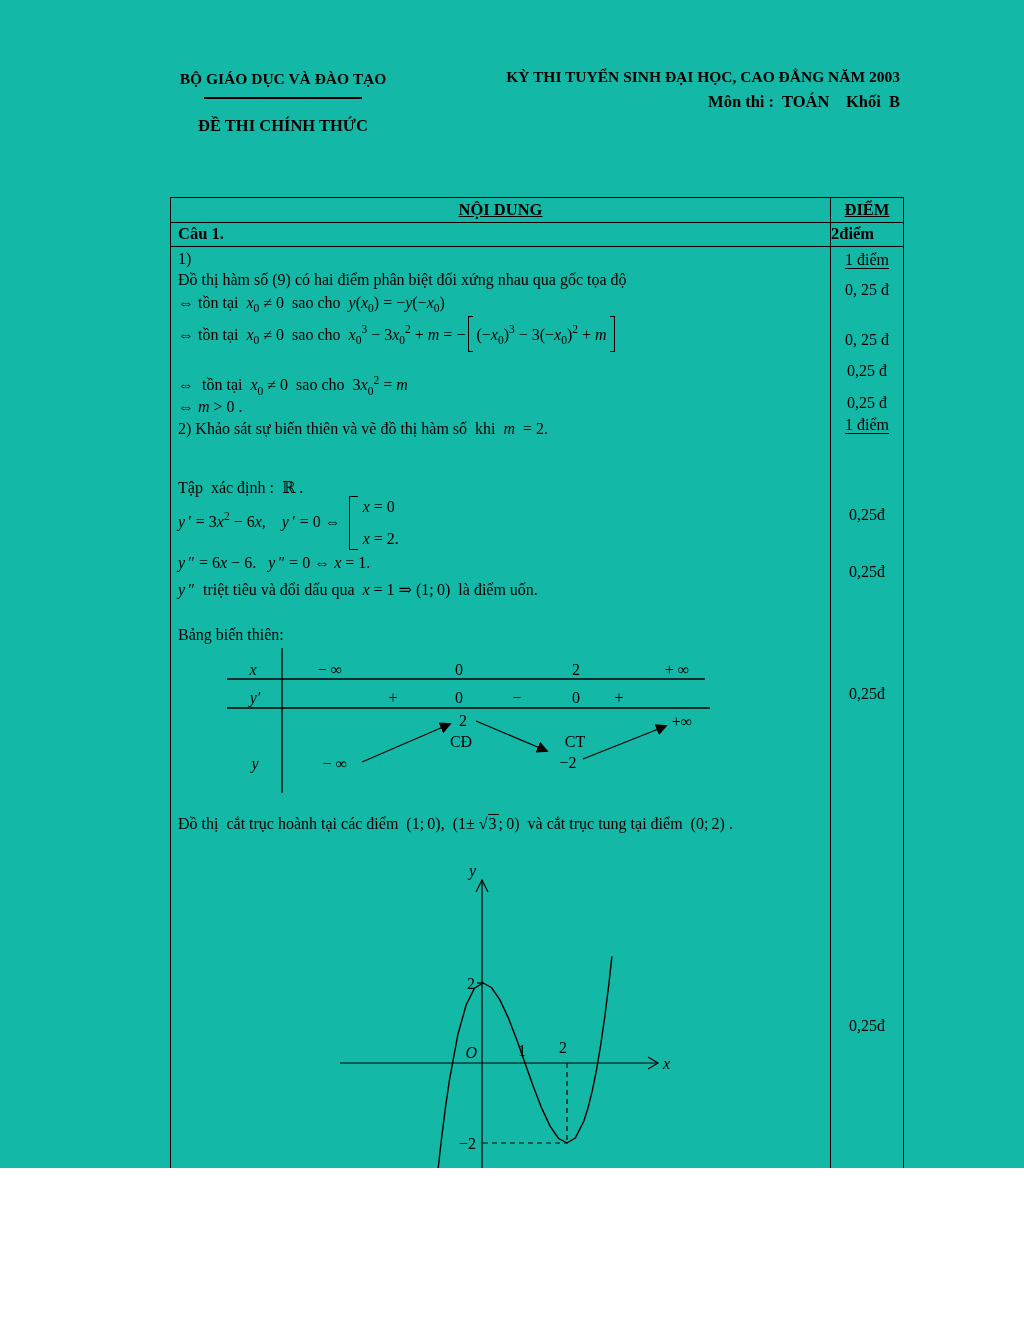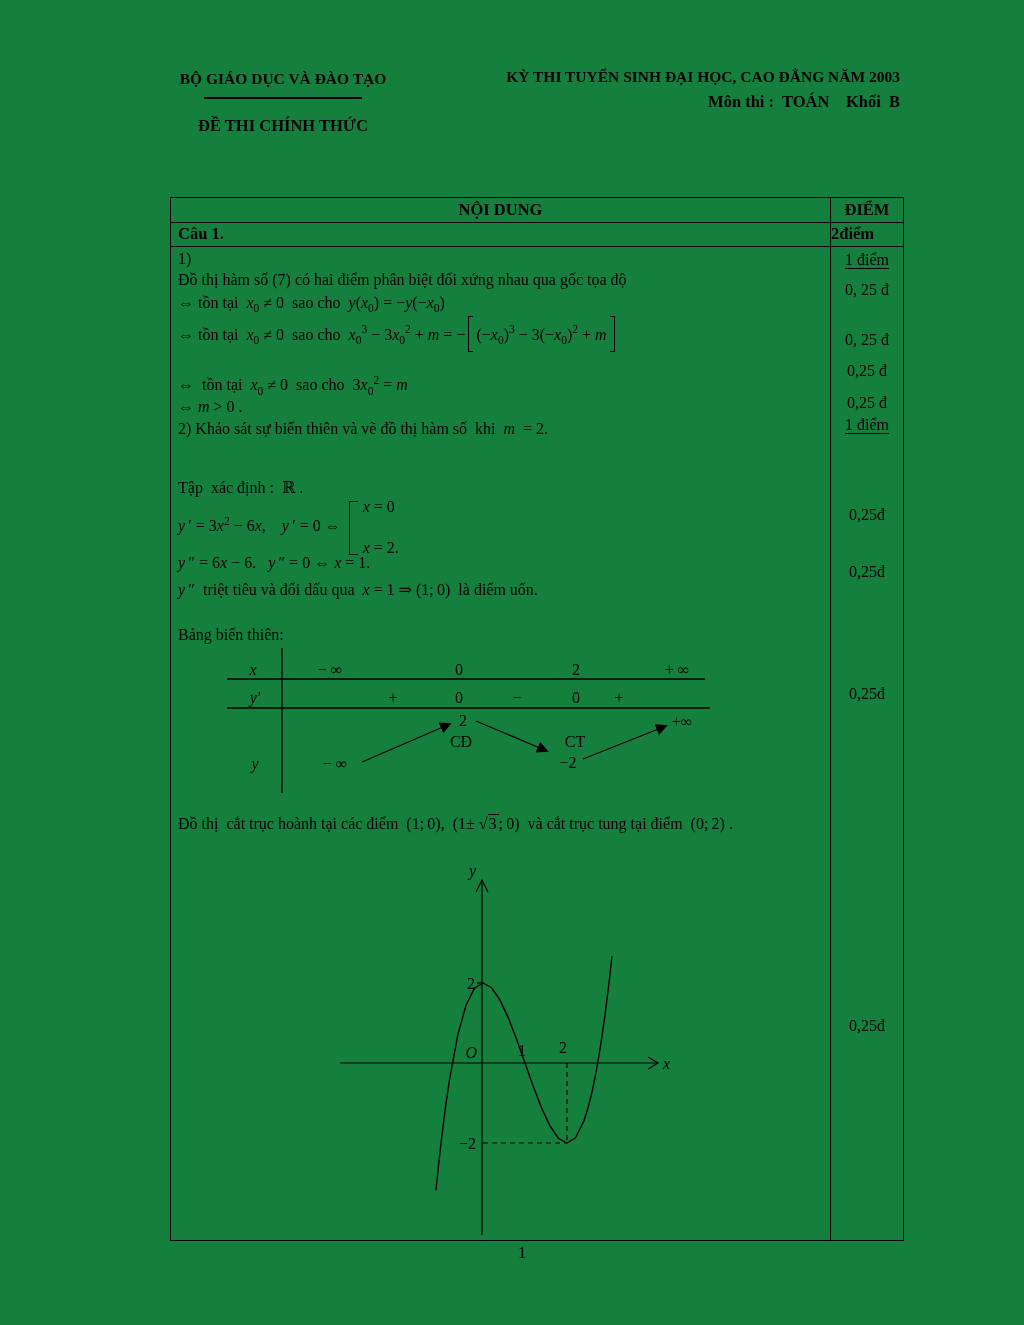--- a/index.html
+++ b/index.html
@@ -1,53 +1,53 @@
 <!DOCTYPE html>
 <html><head>
 <meta charset="utf-8">
 <style>
   * { box-sizing: border-box; margin: 0; padding: 0; }
   html,body { background:#fff; }
   .page {
-    position: relative; width: 1024px; height: 1325px; background: #15803d;
+    position: relative; width: 1024px; height: 1168px; background: #14b8a6;
     font-family: "Liberation Serif", "DejaVu Serif", serif;
     color: #000; font-size: 16px; overflow: hidden;
   }
   
   .hdr-left { position:absolute; left:168px; top:70px; width:230px; text-align:center; font-weight:bold; }
   .hdr-left .ministry { font-size:15.5px; white-space:nowrap; }
   .hdr-left .hrule { width:158px; border-top:2px solid #000; margin:9px auto 0; height:0; }
   .hdr-left .exam-type { margin-top:17px; font-size:16.5px; white-space:nowrap; }
   .hdr-right { position:absolute; left:436px; top:68px; width:464px; text-align:right; font-weight:bold; }
   .hdr-right .exam-title { font-size:15.5px; white-space:nowrap; }
   .hdr-right .doc-title { font-size:19.5px; margin-top:6px; letter-spacing:.3px; }
   .hdr-right .subject-line { font-size:16.5px; margin-top:6px; }
   
   .answer-table { position:absolute; left:170px; top:197px; width:734px; height:1044px;
     border:1.6px solid #000; display:flex; flex-direction:column; }
   .trow { display:flex; }
-  .trow.hdr { height:25px; border-bottom:1.5px solid #000; font-weight:bold; }
+  .trow.hdr { height:25px; border-bottom:1.5px solid #000; font-weight:bold;text-decoration:underline; }
   .trow.q { height:24px; border-bottom:1.5px solid #000; font-weight:bold; }
   .trow.body { flex:1; }
   .cell-content { width:660px; border-right:1.5px solid #000; position:relative; }
   .cell-score { flex:1; position:relative; }
   .trow.hdr .cell-content, .trow.hdr .cell-score { text-align:center; line-height:23px; font-size:16.5px; }
   .trow.q .cell-content { padding-left:7px; line-height:22px; font-size:16.5px; }
   .trow.q .cell-score { line-height:22px; font-size:16.5px; }
   
   .cline { position:absolute; left:7px; white-space:nowrap; line-height:22px; }
   sub, sup { font-size:11.5px; }
   
   .brl, .brr { display:inline-block; width:5px; height:36px; vertical-align:middle; position:relative; top:-2px; }
   .brl { border-left:1.6px solid #000; border-top:1.6px solid #000; border-bottom:1.6px solid #000; margin:0 3px 0 3px; }
   .brr { border-right:1.6px solid #000; border-top:1.6px solid #000; border-bottom:1.6px solid #000; margin:0 3px 0 3px; }
   
   .sys { display:inline-flex; align-items:center; vertical-align:middle; margin-left:4px; }
   .sysbr { width:9px; height:54px; border-left:1.6px solid #000; border-top:1.6px solid #000; border-bottom:1.6px solid #000; margin-right:5px; }
-  .syscol { display:inline-flex; flex-direction:column; row-gap:19px; }
+  .syscol { display:inline-flex; flex-direction:column; row-gap:10px; }
   
   .sqrt { white-space:nowrap; }
   .sqrt .rad { border-top:1.4px solid #000; padding:0 2px 0 1px; }
   
   .score-item { position:absolute; left:0; right:0; text-align:center; line-height:20px; white-space:nowrap; }
   .score-item.u { text-decoration:underline; text-underline-offset:3px; }
   
   .bbt-svg { position:absolute; left:51px; top:399px; }
   .graph-svg { position:absolute; left:165px; top:612px; }
   svg text { font-family:"Liberation Serif","DejaVu Serif",serif; font-size:16px; fill:#000; }
@@ -74,21 +74,21 @@
       <div class="cell-content">NỘI DUNG</div>
       <div class="cell-score">ĐIỂM</div>
     </div>
     <div class="trow q">
       <div class="cell-content">Câu 1.</div>
       <div class="cell-score">2điểm</div>
     </div>
     <div class="trow body">
       <div class="cell-content">
         <div class="cline" style="top:1px">1)</div>
-        <div class="cline" style="top:22px">Đồ thị hàm số (7) có hai điểm phân biệt đối xứng nhau qua gốc tọa độ</div>
+        <div class="cline" style="top:22px">Đồ thị hàm số (9) có hai điểm phân biệt đối xứng nhau qua gốc tọa độ</div>
         <div class="cline" style="top:45px">⇔ tồn tại &nbsp;<i>x</i><sub>0</sub> ≠ 0&nbsp; sao cho &nbsp;<i>y</i>(<i>x</i><sub>0</sub>) = −<i>y</i>(−<i>x</i><sub>0</sub>)</div>
         <div class="cline" style="top:71px">⇔ tồn tại &nbsp;<i>x</i><sub>0</sub> ≠ 0&nbsp; sao cho &nbsp;<i>x</i><sub>0</sub><sup>3</sup> − 3<i>x</i><sub>0</sub><sup>2</sup> + <i>m</i> = −<span class="brl"></span>(−<i>x</i><sub>0</sub>)<sup>3</sup> − 3(−<i>x</i><sub>0</sub>)<sup>2</sup> + <i>m</i><span class="brr"></span></div>
         <div class="cline" style="top:122px">⇔ &nbsp;tồn tại &nbsp;<i>x</i><sub>0</sub> ≠ 0&nbsp; sao cho &nbsp;3<i>x</i><sub>0</sub><sup>2</sup> = <i>m</i></div>
         <div class="cline" style="top:149px">⇔ <i>m</i> &gt; 0 .</div>
         <div class="cline" style="top:171px">2) Khảo sát sự biến thiên và vẽ đồ thị hàm số &nbsp;khi &nbsp;<i>m</i>&nbsp; = 2.</div>
         <div class="cline" style="top:230px">Tập &nbsp;xác định :&nbsp; ℝ .</div>
         <div class="cline" style="top:249px"><i>y</i> ′ = 3<i>x</i><sup>2</sup> − 6<i>x</i>,&nbsp;&nbsp;&nbsp; <i>y</i> ′ = 0 ⇔ <span class="sys">
               <span class="sysbr"></span>
               <span class="syscol">
                 <span><i>x</i> = 0</span>

